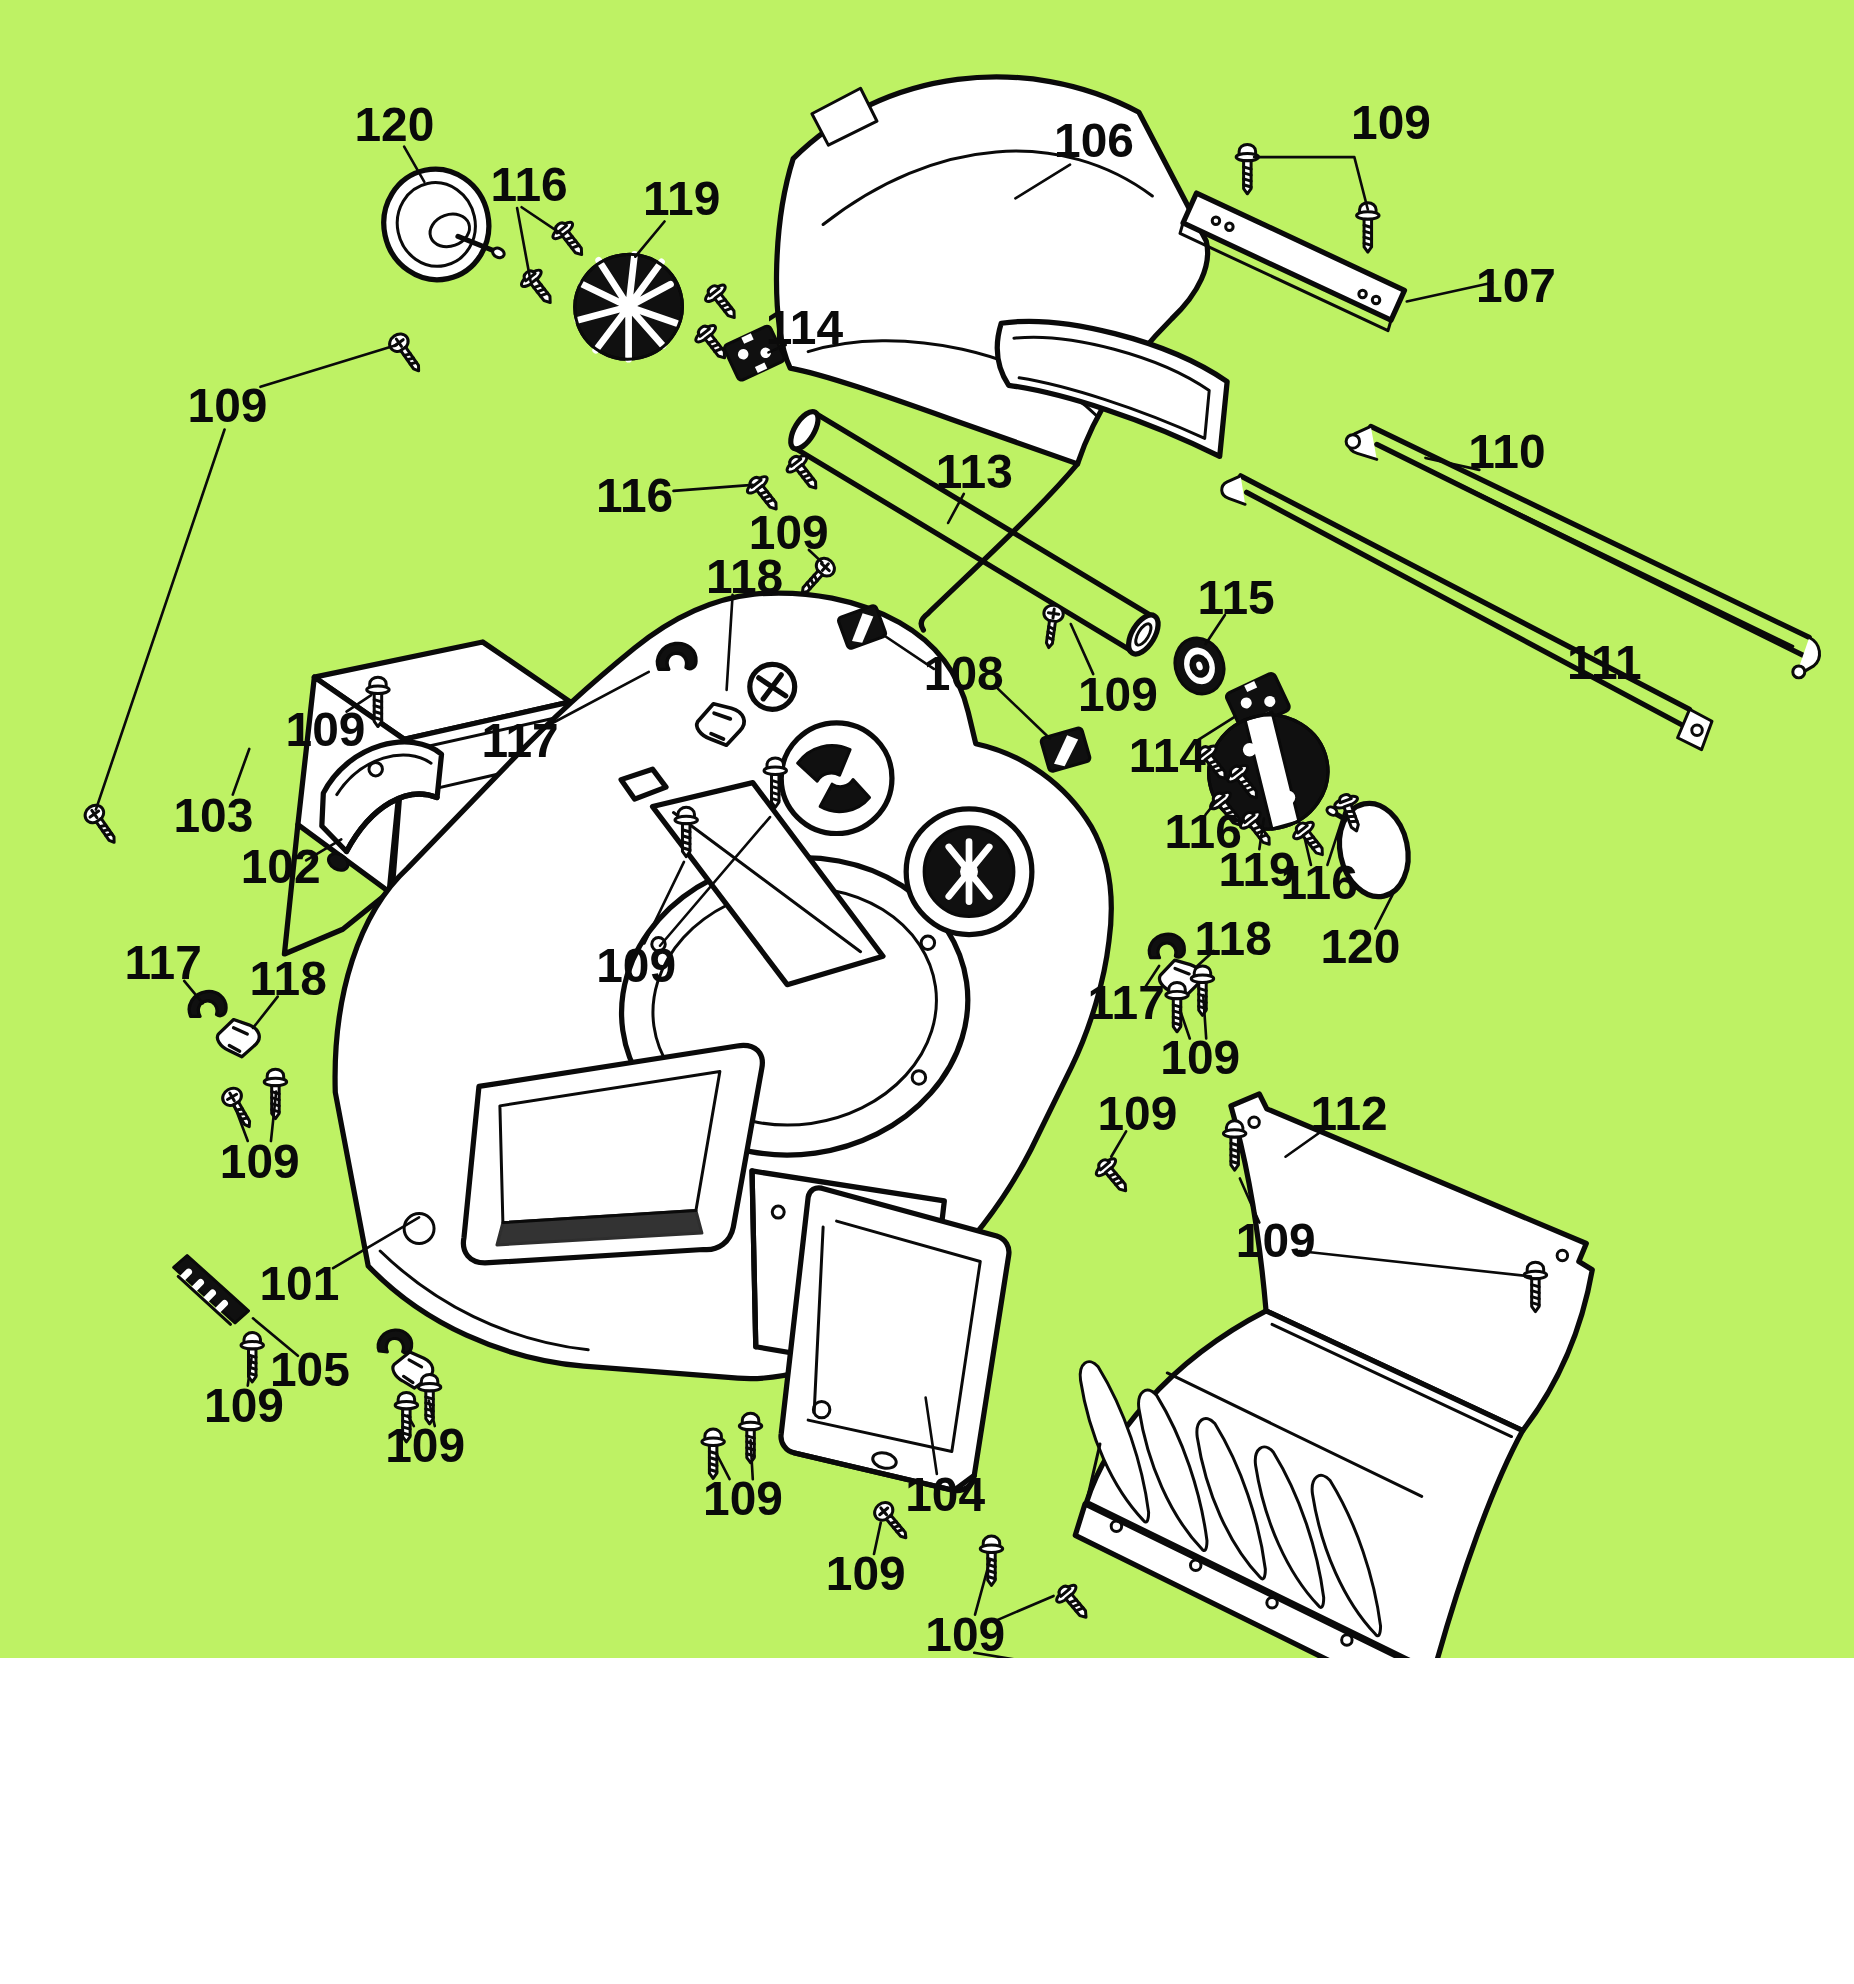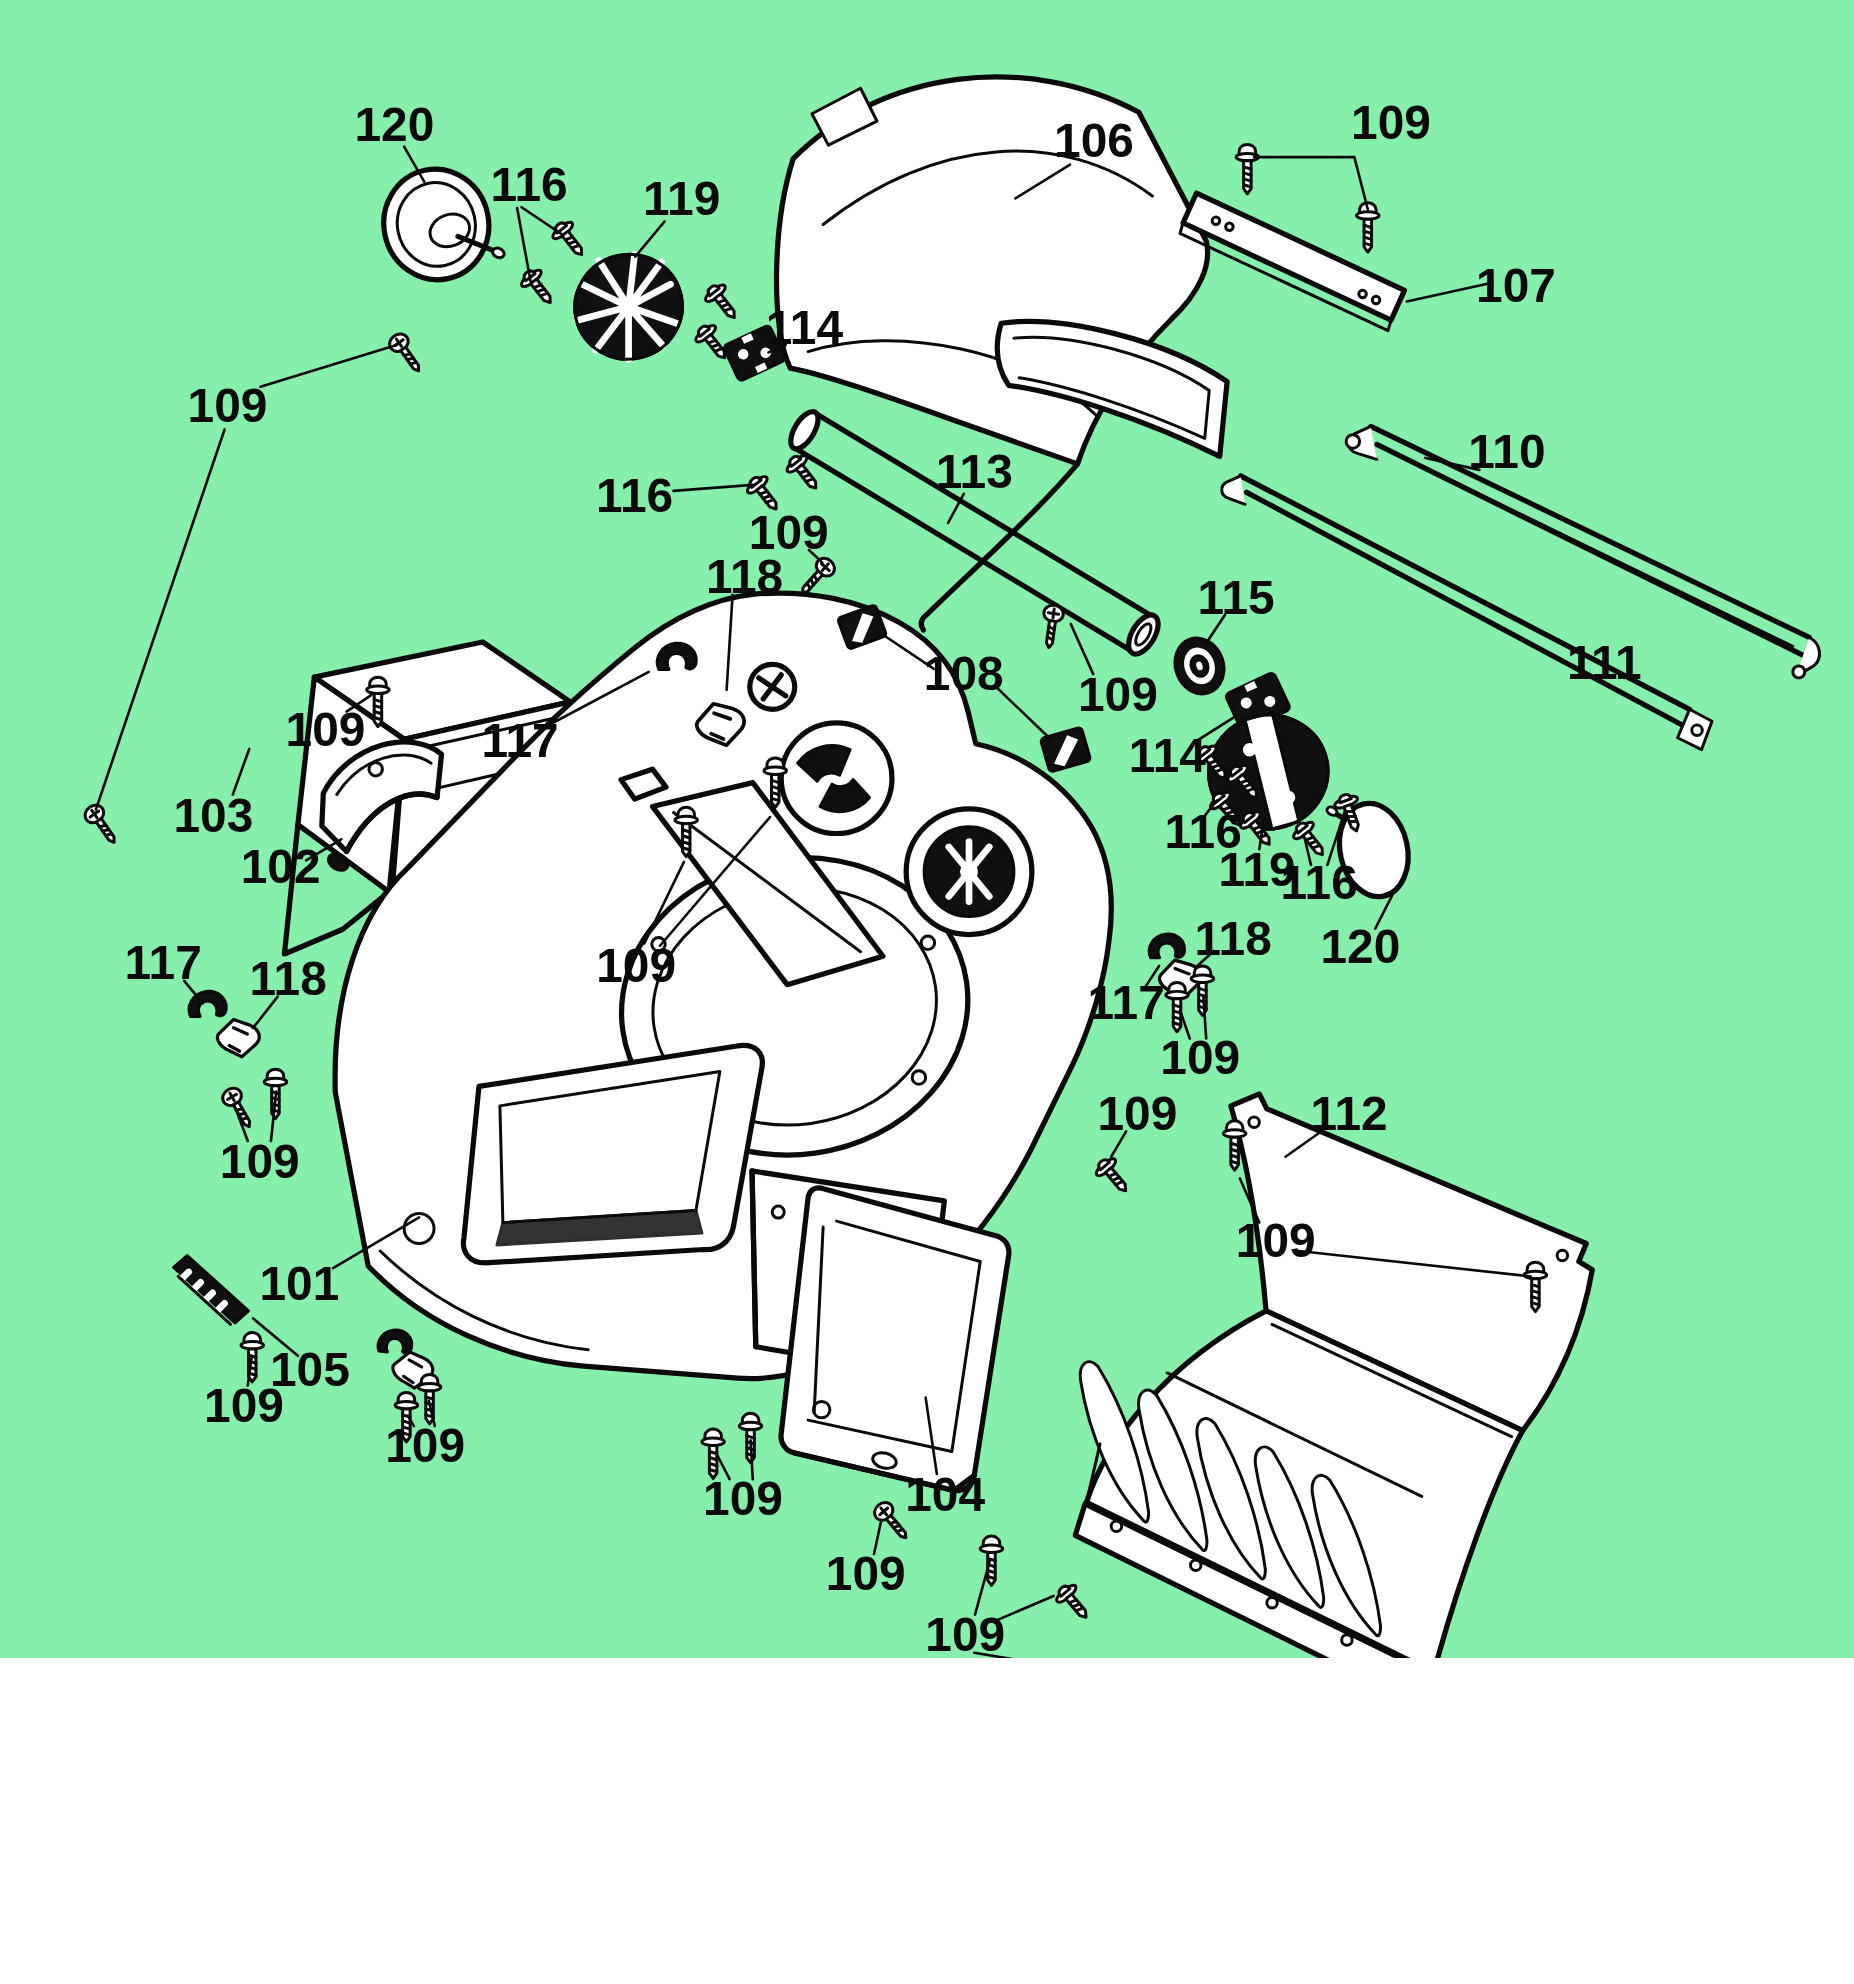--- a/index.html
+++ b/index.html
@@ -1,16 +1,16 @@
 <!DOCTYPE html>
 <html style="font-size:12px"><head>
 <meta charset="utf-8">
 <style>
   html,body{margin:0;padding:0;background:#ffffff;}
-  .stage{position:relative;width:1855px;height:1658px;background:#86efac;overflow:hidden;}
+  .stage{position:relative;width:1855px;height:1658px;background:#bef264;overflow:hidden;}
   svg{display:block;}
   
   .ln  {fill:none;stroke:#0a0a0a;stroke-width:7;stroke-linejoin:round;stroke-linecap:round;}
   .lnf {fill:#ffffff;stroke:#0a0a0a;stroke-width:7;stroke-linejoin:round;stroke-linecap:round;}
   .lnt {fill:none;stroke:#0a0a0a;stroke-width:4;stroke-linejoin:round;stroke-linecap:round;}
   .lnft{fill:#ffffff;stroke:#0a0a0a;stroke-width:4;stroke-linejoin:round;stroke-linecap:round;}
   .dk  {fill:#101010;stroke:#0a0a0a;stroke-width:4;stroke-linejoin:round;}
   .wt  {fill:#ffffff;stroke:none;}
   .wl  {fill:none;stroke:#ffffff;stroke-width:9;stroke-linecap:round;}
   .callout-label{font-family:"Liberation Sans",sans-serif;font-weight:700;font-size:64px;

